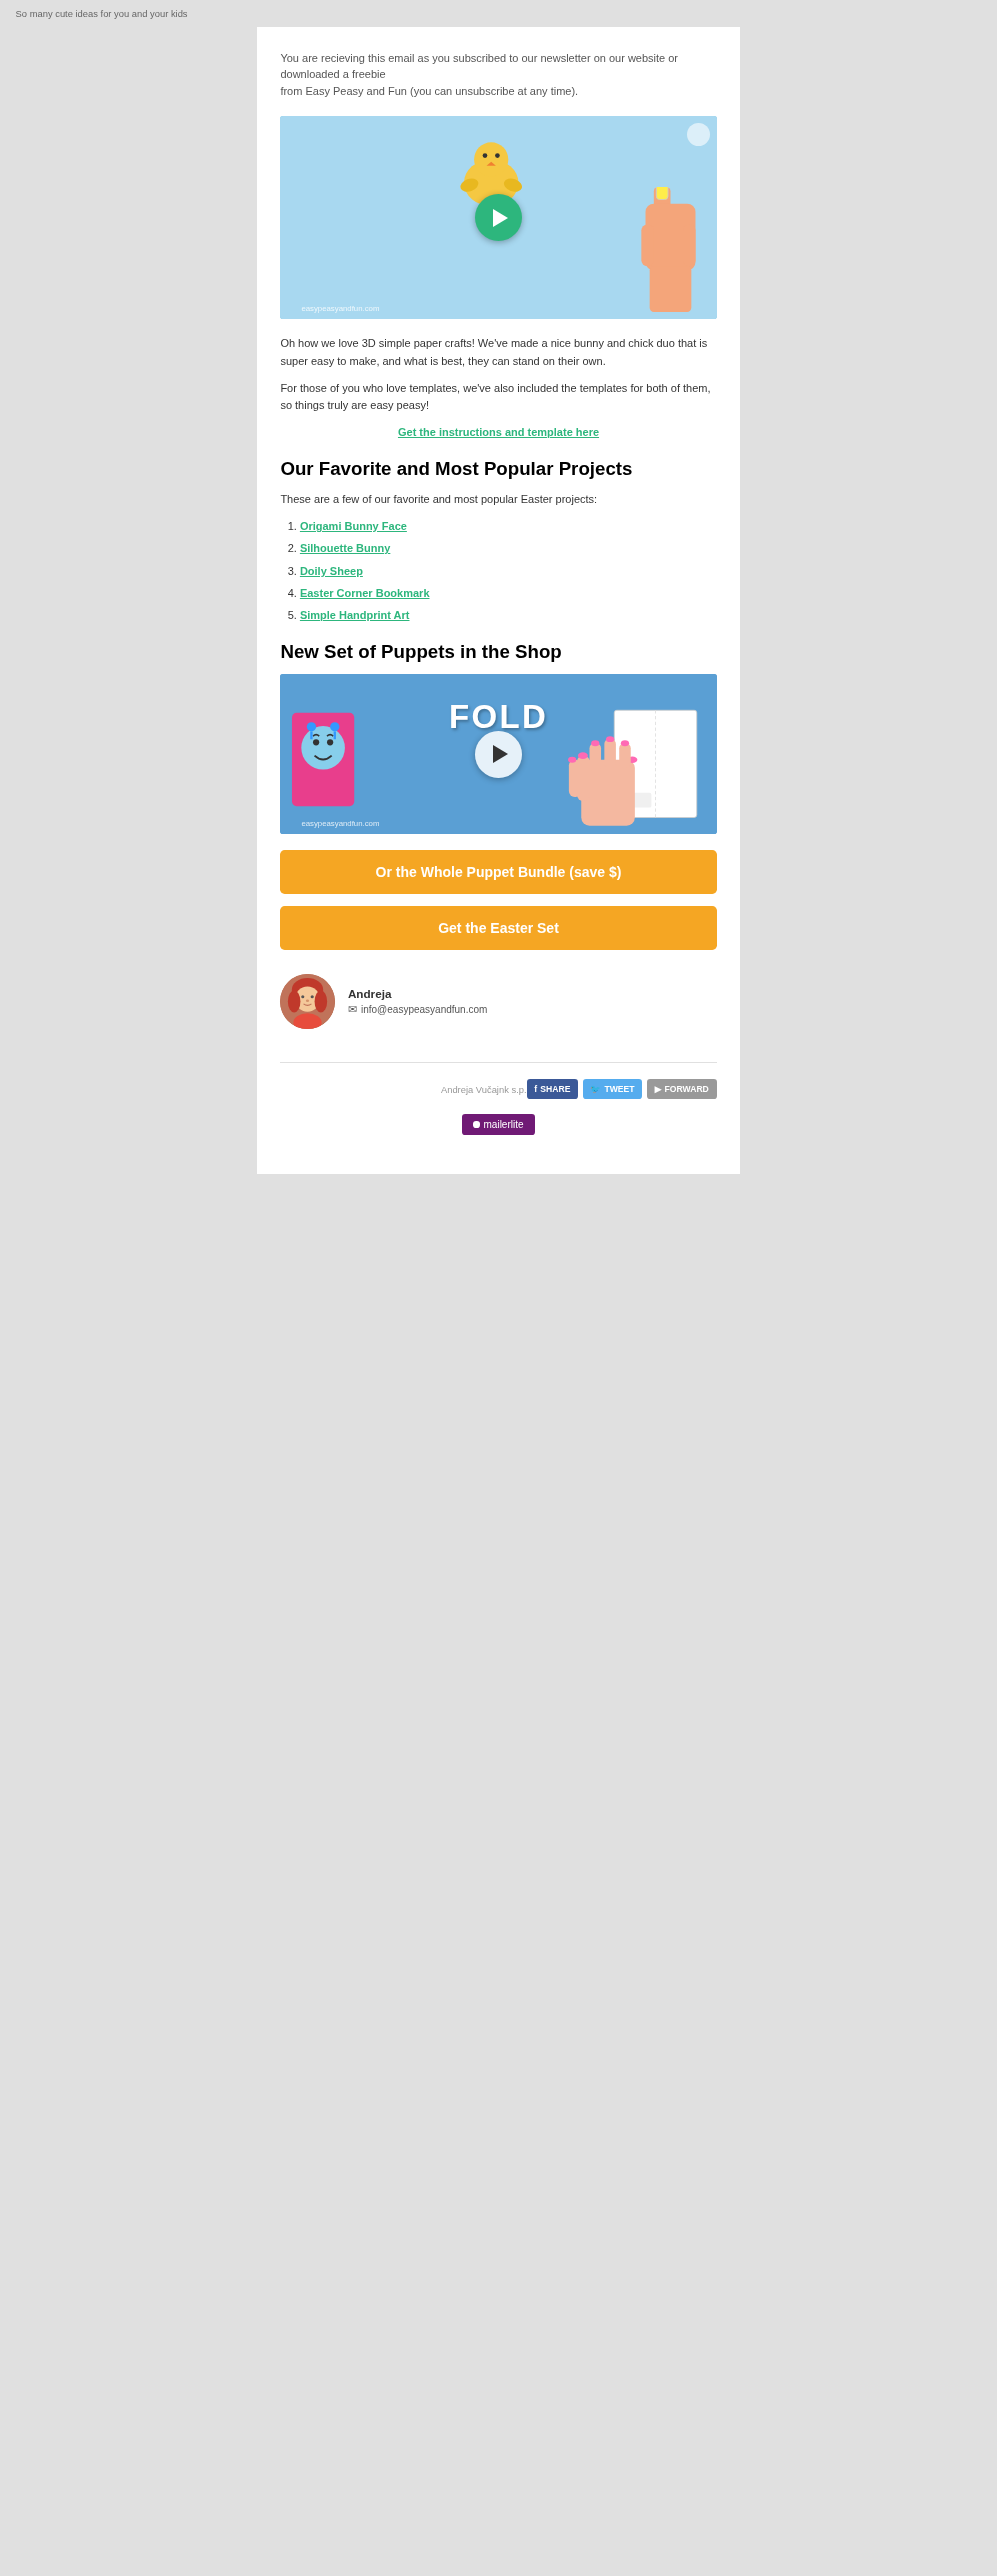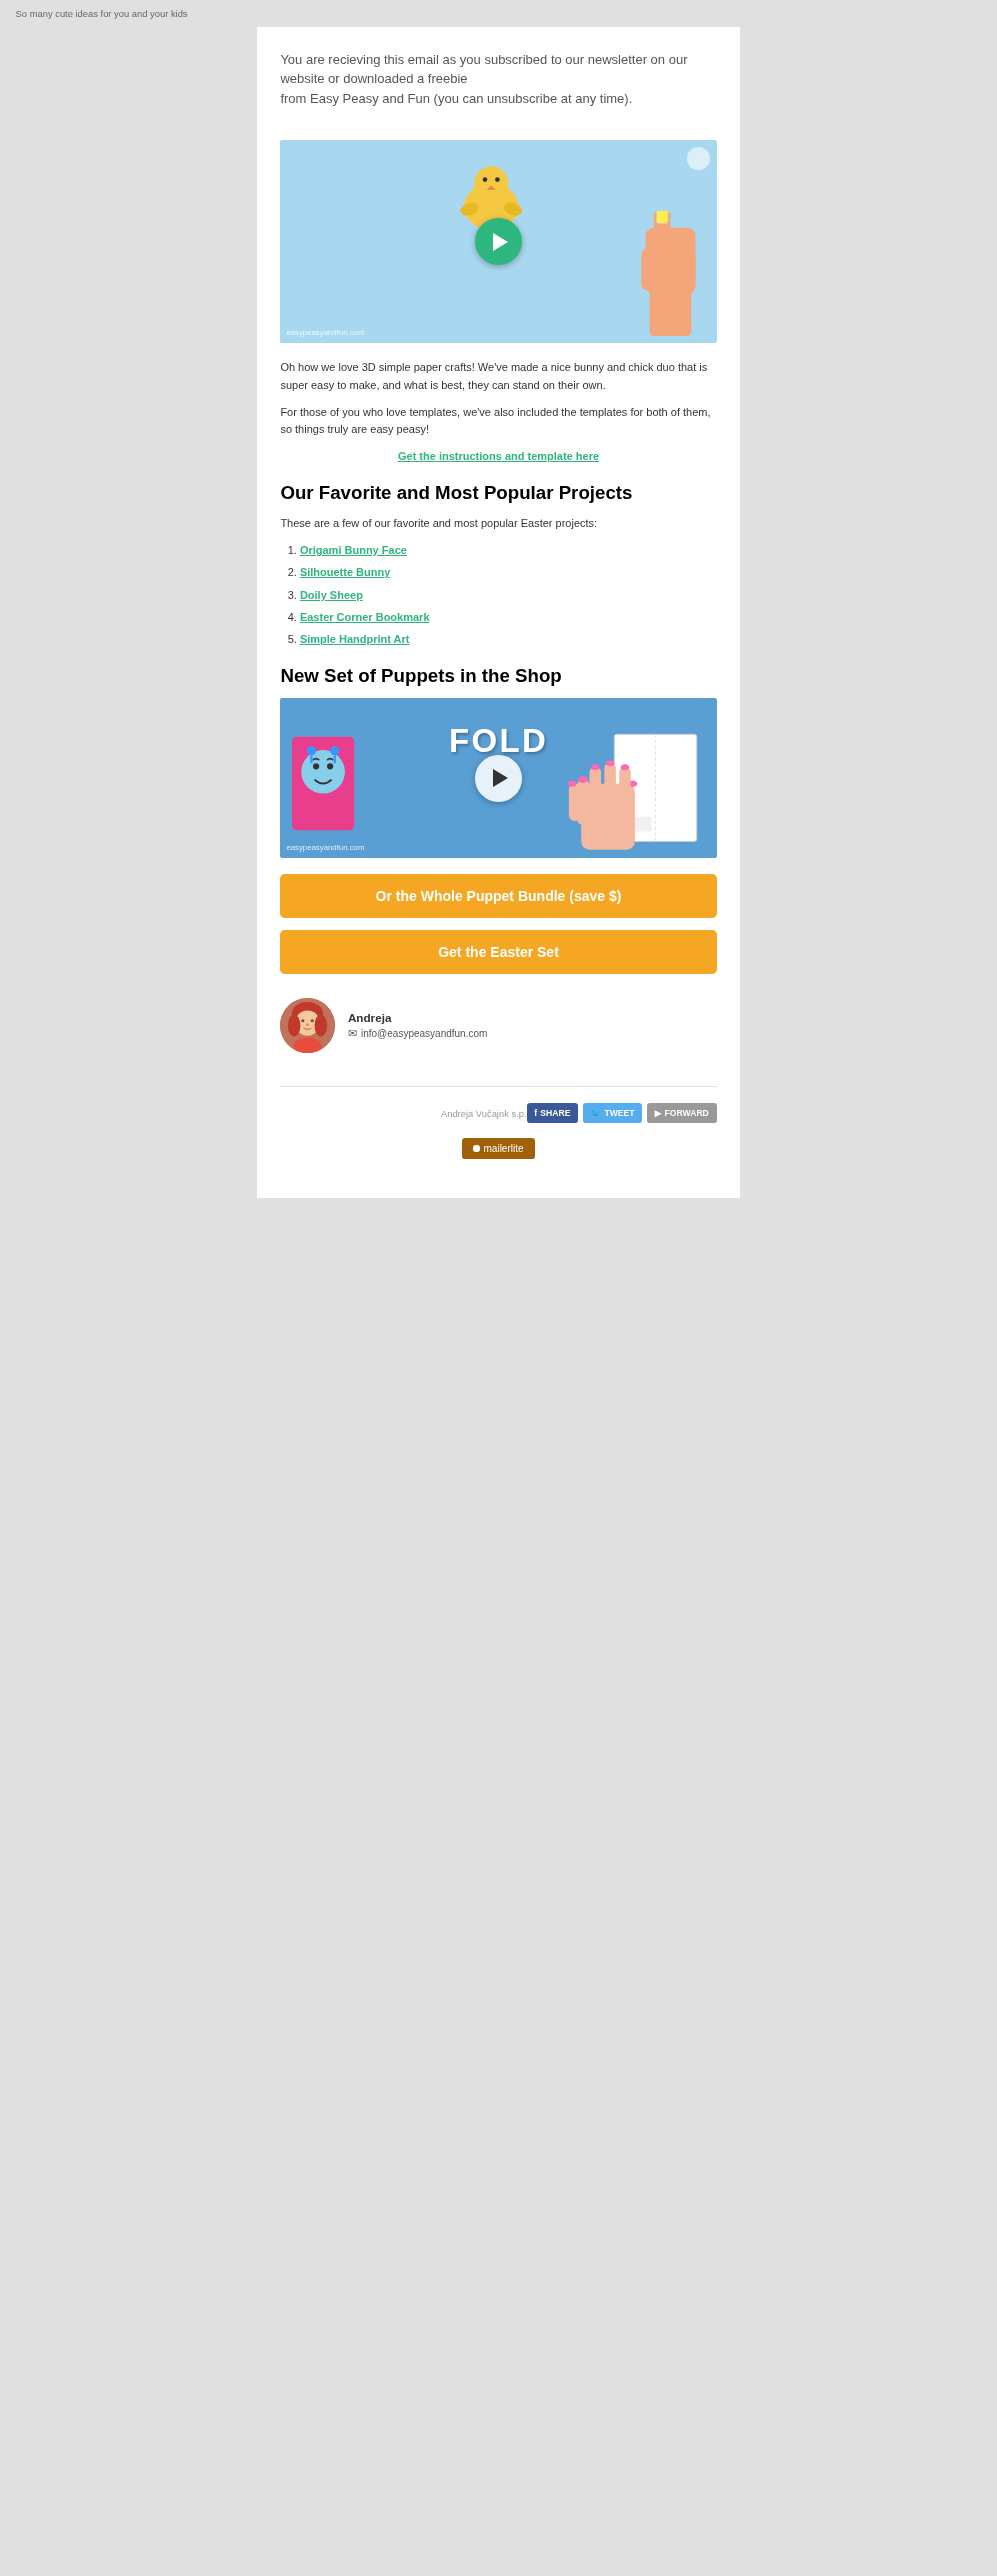--- a/index.html
+++ b/index.html
@@ -15,23 +15,23 @@
       font-size: 9.4px;
       color: #666;
     }
     .email-wrapper {
       max-width: 483px;
       margin: 0 auto;
       background: #fff;
       padding: 23.4px;
     }
     .disclaimer {
-      font-size: 13px;
+      font-size: 11px;
       color: #555;
-      margin-bottom: 32px;
+      margin-bottom: 17px;
       line-height: 1.5;
     }
     .video-container {
       position: relative;
       width: 100%;
       margin-bottom: 15.6px;
       cursor: pointer;
     }
     .video-thumbnail {
       width: 100%;
@@ -72,21 +72,21 @@
       border-bottom: 9.4px solid transparent;
       border-left: 15.6px solid white;
       margin-left: 3.1px;
     }
     .play-triangle-2 {
       border-left-color: #333;
     }
     .video-watermark {
       position: absolute;
       bottom: 6.2px;
-      left: 6px;
+      left: 21px;
       font-size: 7.8px;
       color: rgba(255,255,255,0.8);
       z-index: 2;
     }
     .video-corner-badge {
       position: absolute;
       top: 6.2px;
       right: 6.2px;
       width: 23.4px;
       height: 23.4px;
@@ -264,21 +264,21 @@
     .btn-tw { background: #55acee; }
     .btn-fw { background: #999; }
     .mailerlite-footer {
       text-align: center;
       margin-top: 15.6px;
       padding-bottom: 15.6px;
     }
     .mailerlite-badge {
       display: inline-flex;
       align-items: center;
-      background: #a16207;
+      background: #701a75;
       color: #fff;
       padding: 4.7px 11px;
       border-radius: 3.1px;
       font-size: 10px;
       gap: 3.9px;
     }
     .ml-dot {
       width: 6.2px;
       height: 6.2px;
       background: white;

